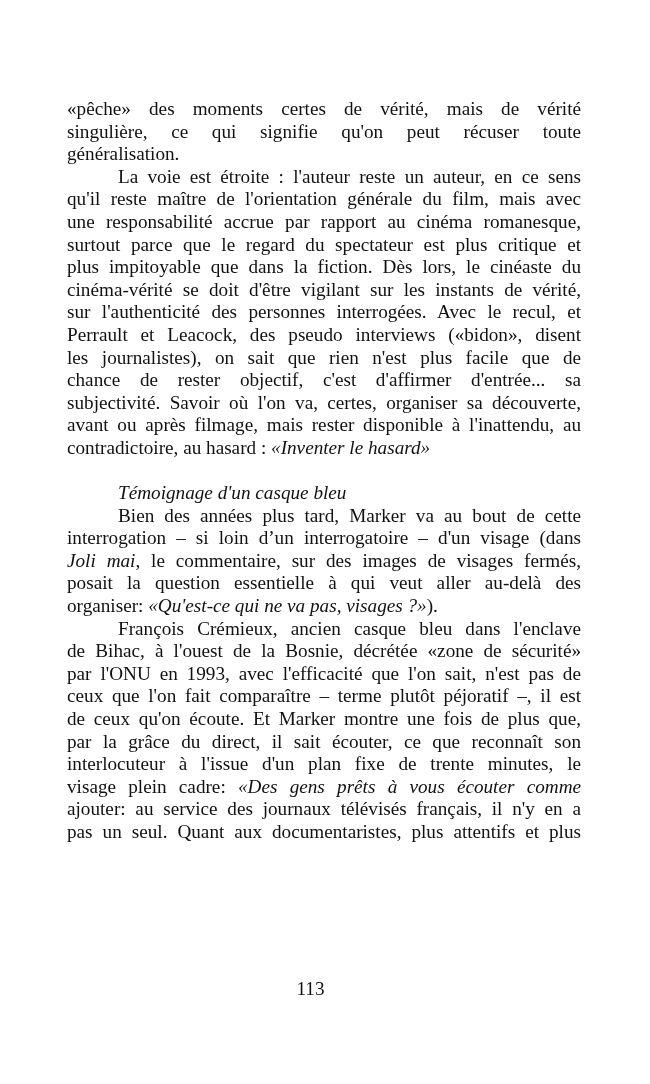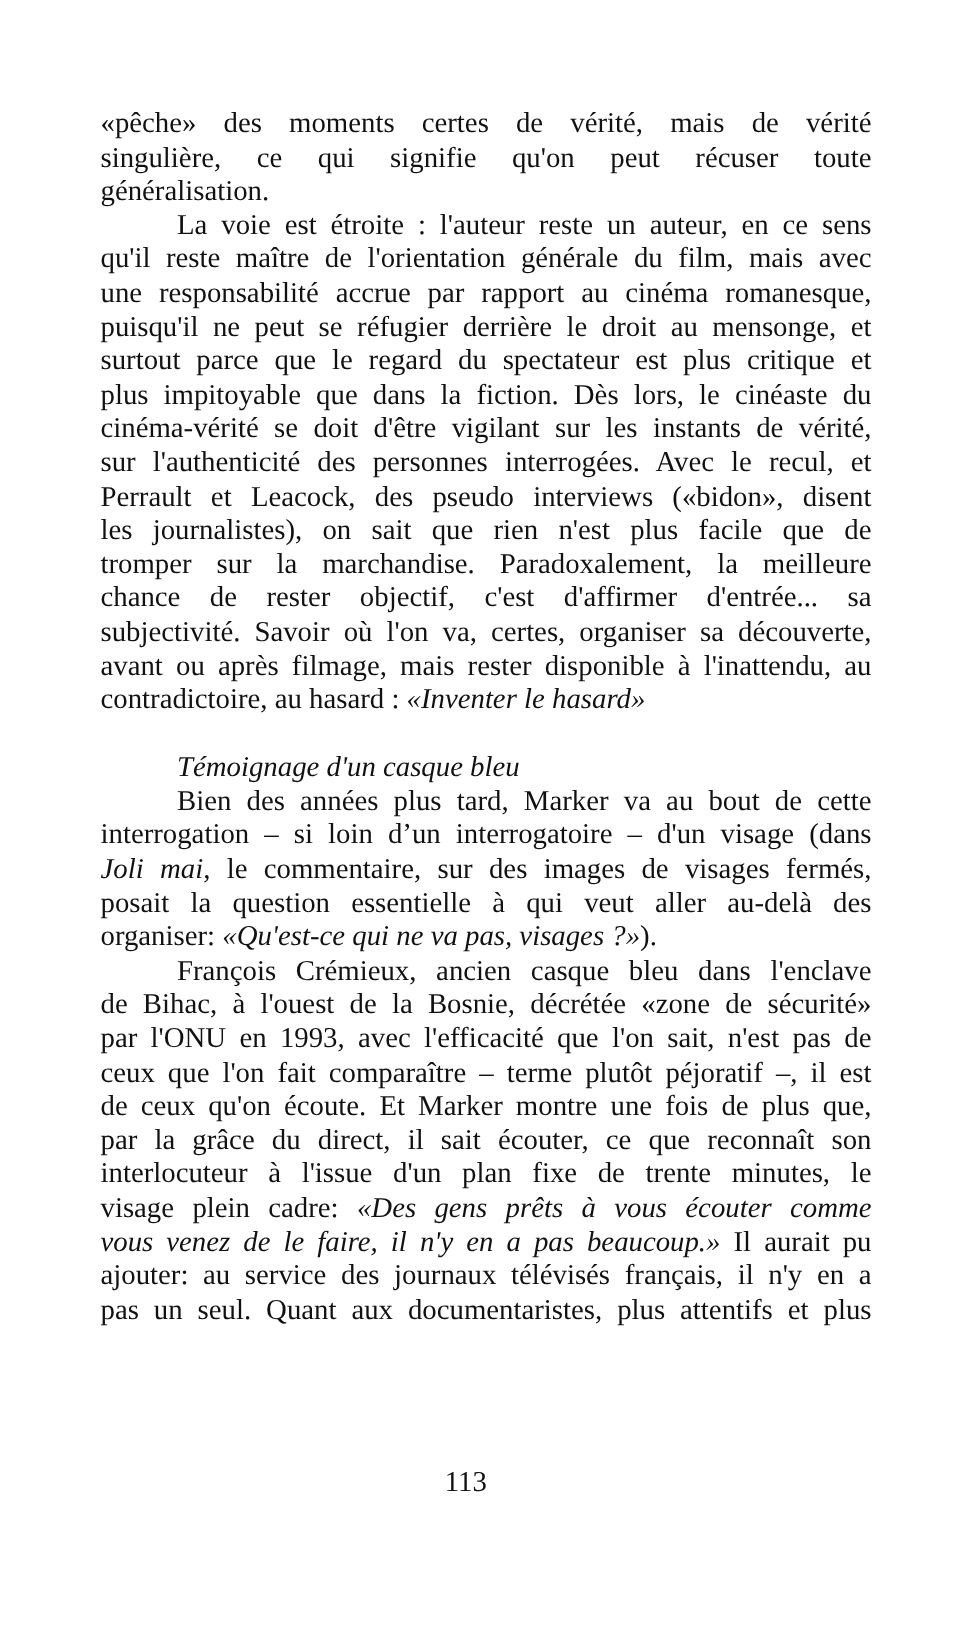--- a/index.html
+++ b/index.html
@@ -11,21 +11,21 @@
       width: 650px;
       height: 1084px;
       position: relative;
       overflow: hidden;
       color: #111111;
       font-family: "Liberation Serif", "DejaVu Serif", serif;
     }
     .page {
       position: absolute;
       left: 67px;
-      top: 72px;
+      top: 98px;
       width: 514px;
     }
     .line {
       display: block;
       font-size: 19.2px;
       line-height: 22.6px;
       height: 22.6px;
       white-space: nowrap;
     }
     .justify {
@@ -64,28 +64,26 @@
   <div>
     <span class="line justify">«pêche» des moments certes de vérité, mais de vérité</span>
     <span class="line justify">singulière, ce qui signifie qu'on peut récuser toute</span>
     <span class="line last">généralisation.</span>
   </div>
 
   <div>
     <span class="line justify indent">La voie est étroite : l'auteur reste un auteur, en ce sens</span>
     <span class="line justify">qu'il reste maître de l'orientation générale du film, mais avec</span>
     <span class="line justify">une responsabilité accrue par rapport au cinéma romanesque,</span>
-    <span class="line justify">puisqu'il ne peut se réfugier derrière le droit au mensonge, et</span>
     <span class="line justify">surtout parce que le regard du spectateur est plus critique et</span>
     <span class="line justify">plus impitoyable que dans la fiction. Dès lors, le cinéaste du</span>
     <span class="line justify">cinéma-vérité se doit d'être vigilant sur les instants de vérité,</span>
     <span class="line justify">sur l'authenticité des personnes interrogées. Avec le recul, et</span>
     <span class="line justify">Perrault et Leacock, des pseudo interviews («bidon», disent</span>
     <span class="line justify">les journalistes), on sait que rien n'est plus facile que de</span>
-    <span class="line justify">tromper sur la marchandise. Paradoxalement, la meilleure</span>
     <span class="line justify">chance de rester objectif, c'est d'affirmer d'entrée... sa</span>
     <span class="line justify">subjectivité. Savoir où l'on va, certes, organiser sa découverte,</span>
     <span class="line justify">avant ou après filmage, mais rester disponible à l'inattendu, au</span>
     <span class="line last"><span>contradictoire, au hasard : </span><em>«Inventer le hasard»</em></span>
   </div>
 
   <div class="gap"></div>
 
   <span class="line last indent it">Témoignage d'un casque bleu</span>
 
@@ -99,19 +97,18 @@
 
   <div>
     <span class="line justify indent">François Crémieux, ancien casque bleu dans l'enclave</span>
     <span class="line justify">de Bihac, à l'ouest de la Bosnie, décrétée «zone de sécurité»</span>
     <span class="line justify">par l'ONU en 1993, avec l'efficacité que l'on sait, n'est pas de</span>
     <span class="line justify">ceux que l'on fait comparaître – terme plutôt péjoratif –, il est</span>
     <span class="line justify">de ceux qu'on écoute. Et Marker montre une fois de plus que,</span>
     <span class="line justify">par la grâce du direct, il sait écouter, ce que reconnaît son</span>
     <span class="line justify">interlocuteur à l'issue d'un plan fixe de trente minutes, le</span>
     <span class="line justify"><span>visage plein cadre: </span><em>«Des gens prêts à vous écouter comme</em></span>
-    <span class="line justify"><em>vous venez de le faire, il n'y en a pas beaucoup.»</em><span> Il aurait pu</span></span>
     <span class="line justify">ajouter: au service des journaux télévisés français, il n'y en a</span>
     <span class="line justify">pas un seul. Quant aux documentaristes, plus attentifs et plus</span>
   </div>
 </div>
 
 <div class="page-number">113</div>
 
 </body></html>

